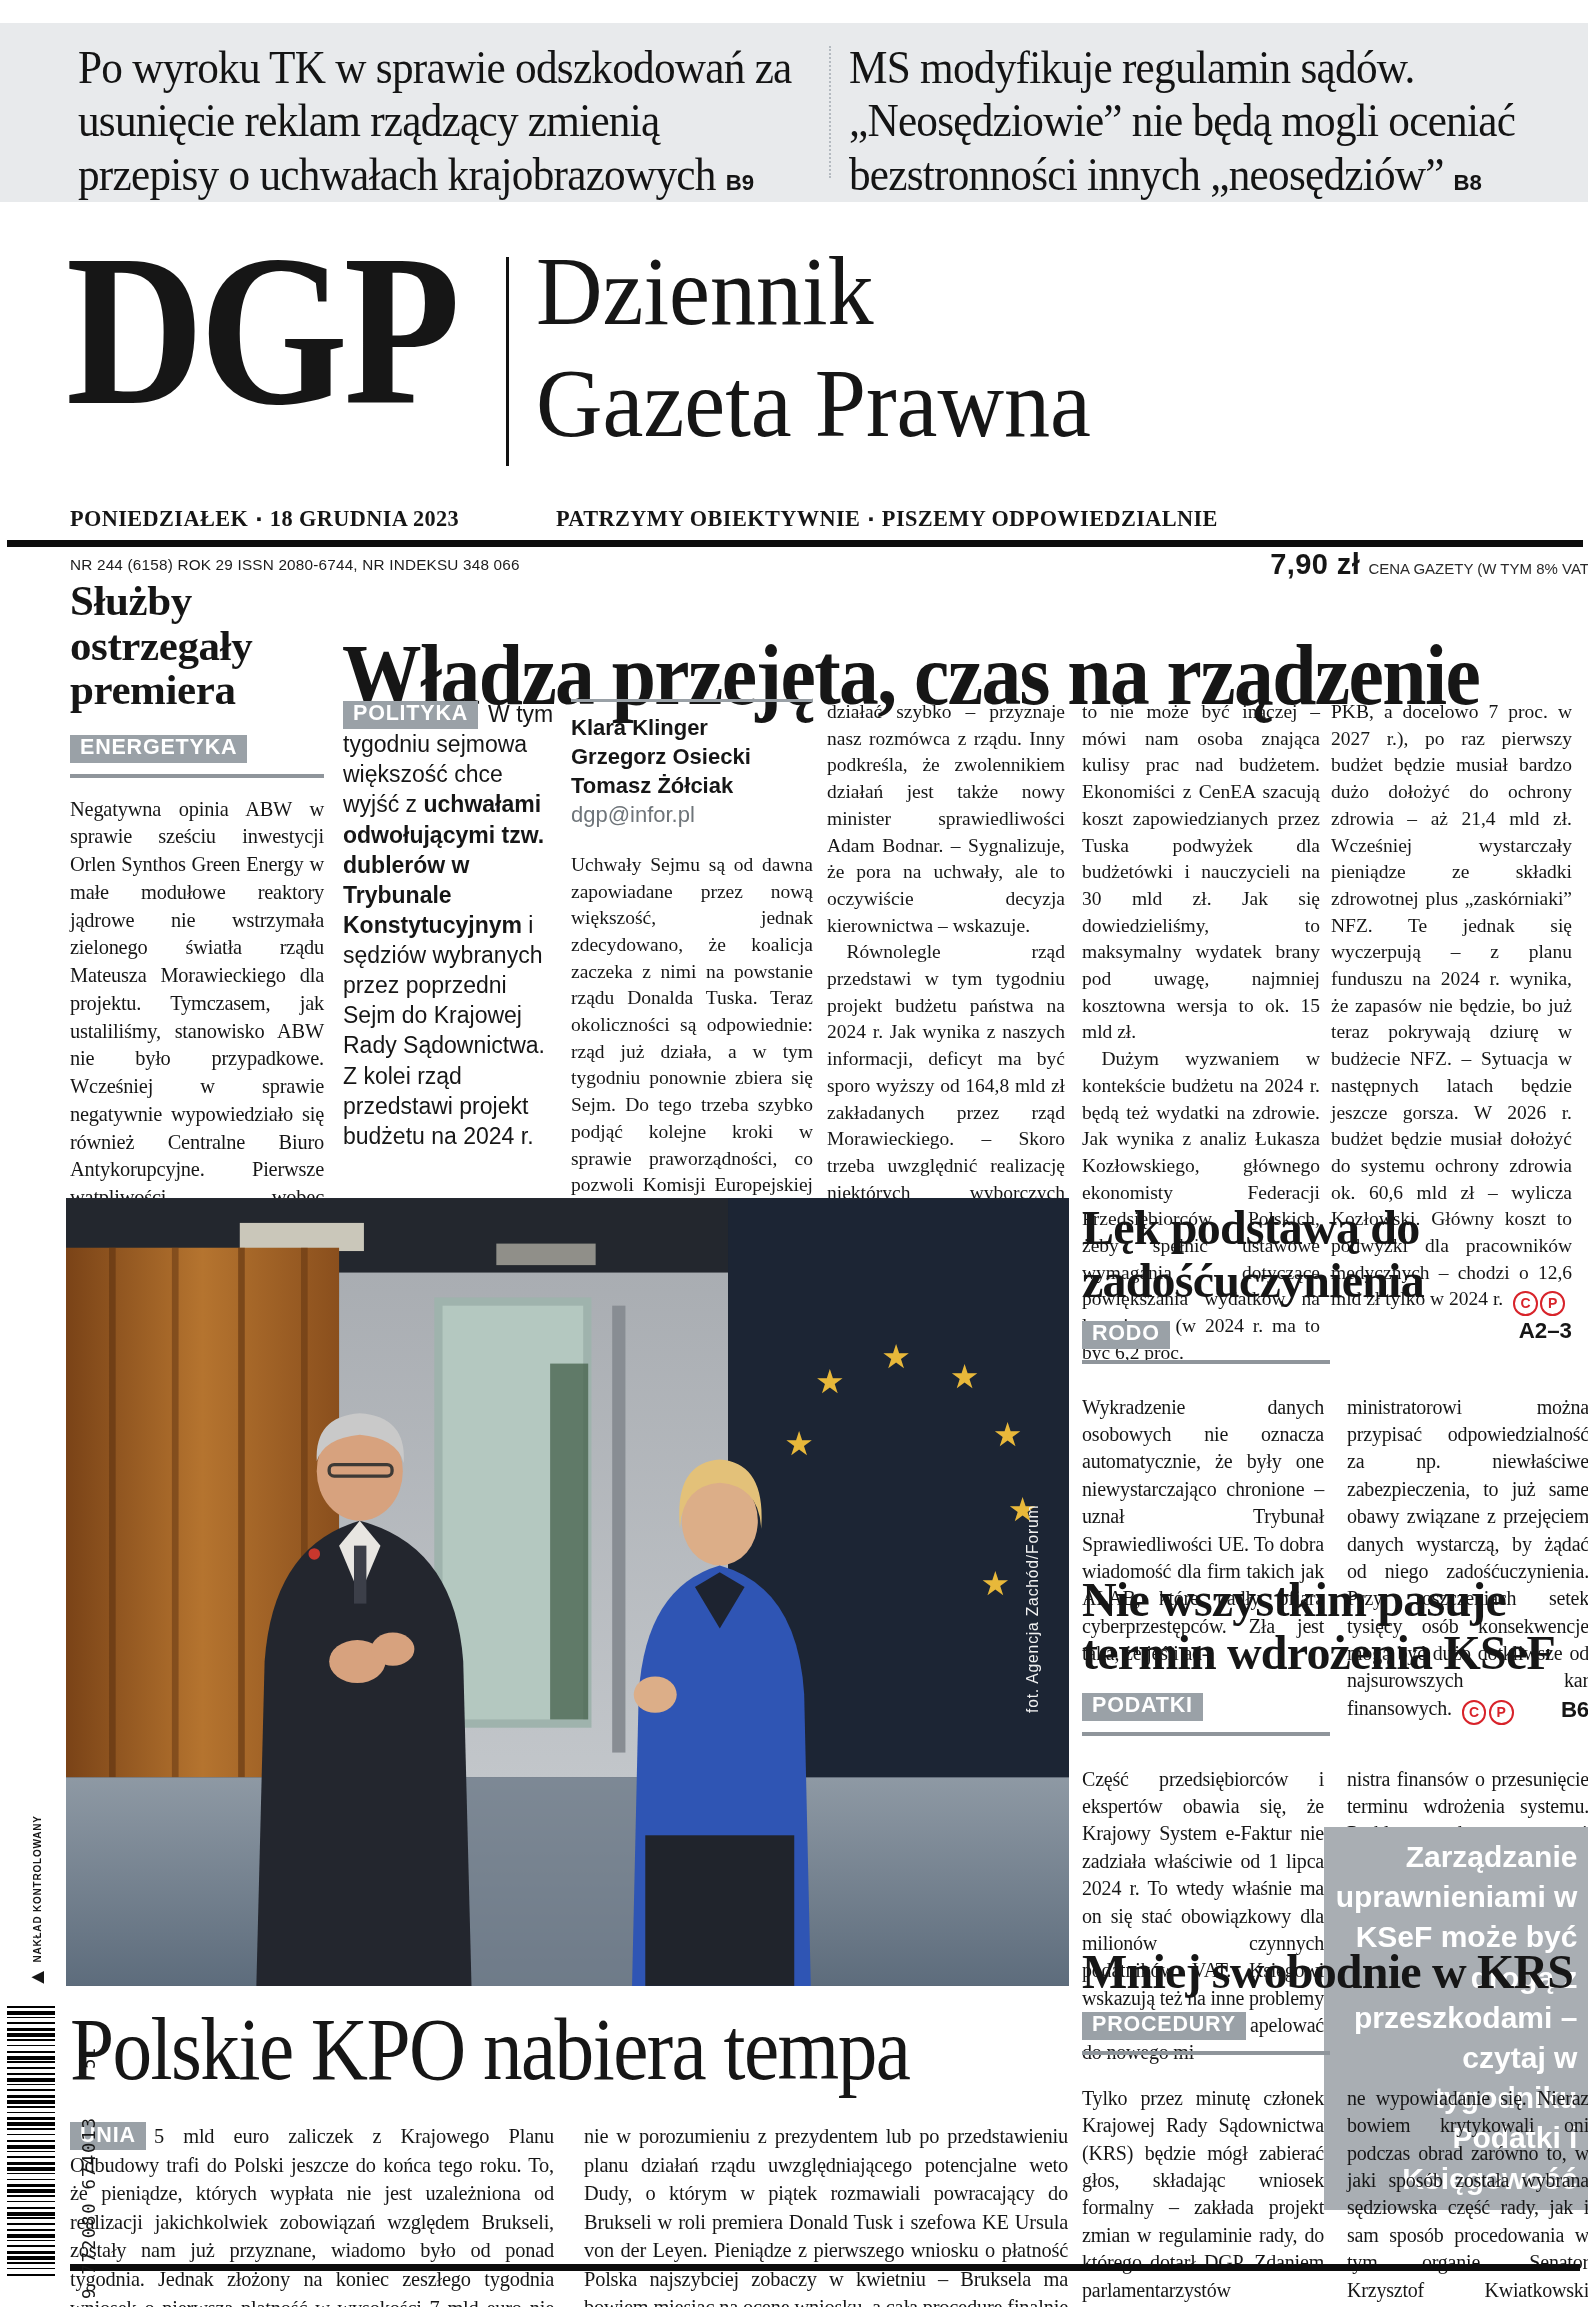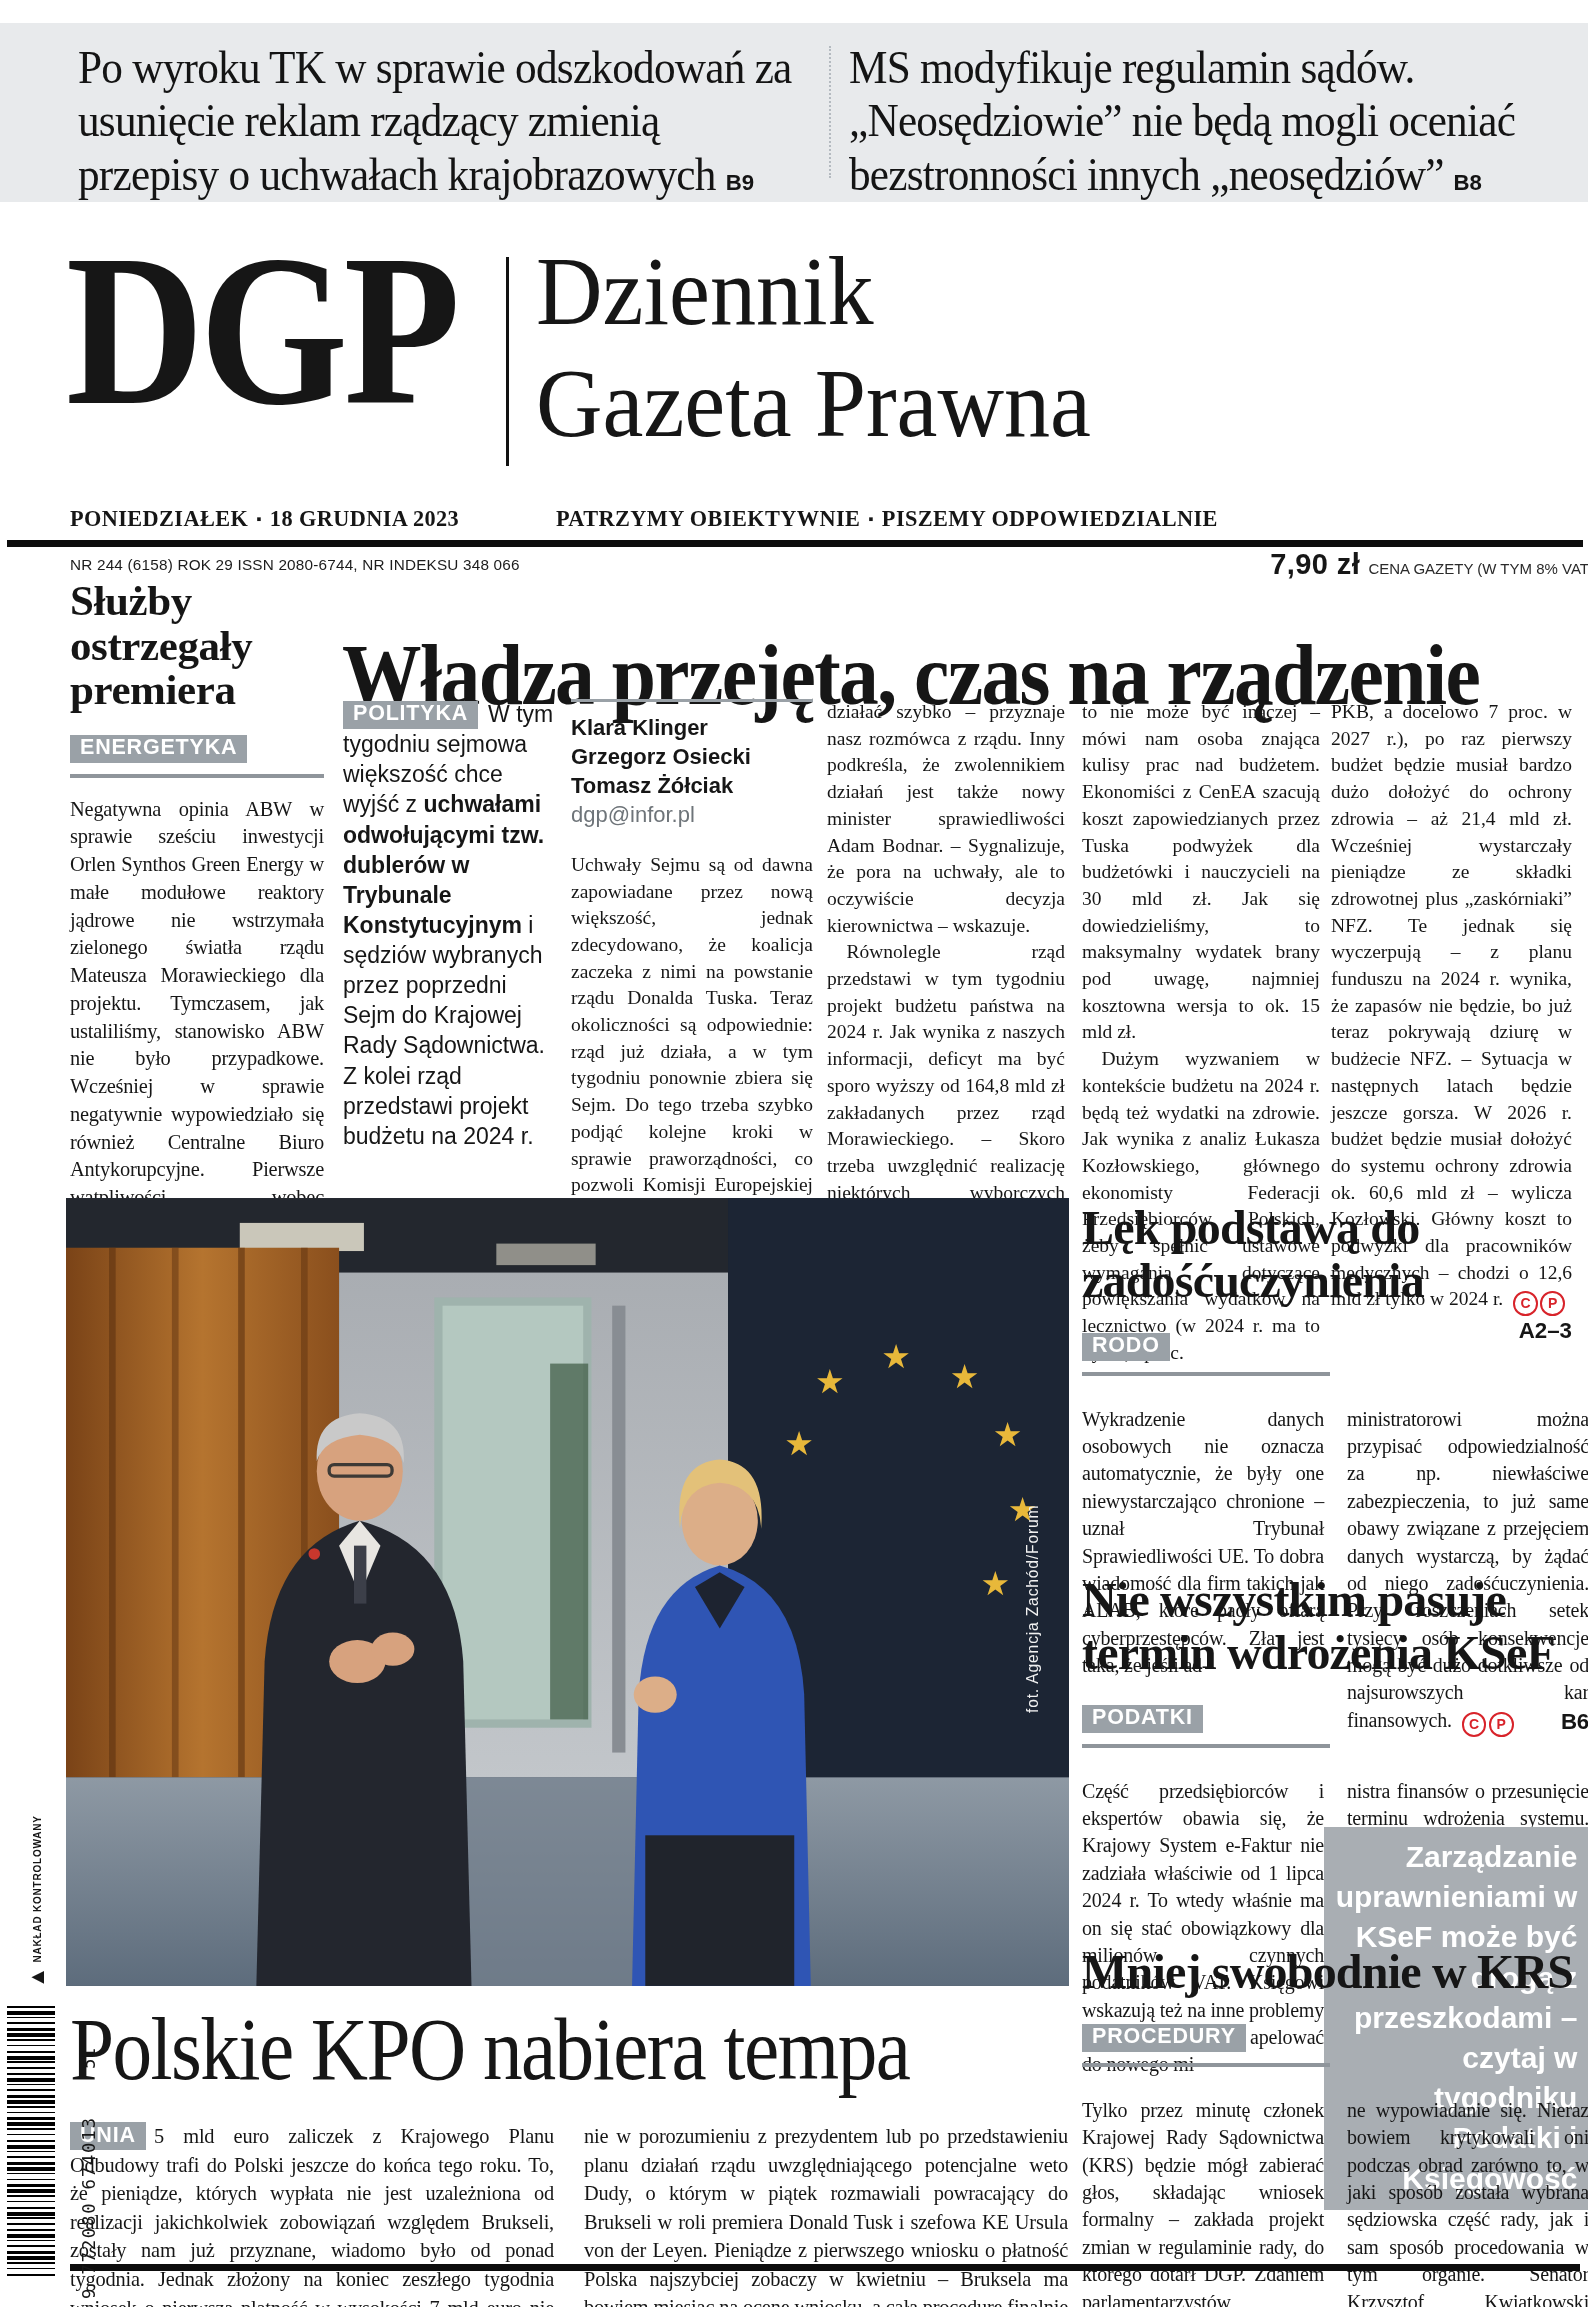--- a/index.html
+++ b/index.html
@@ -59,21 +59,21 @@
         color:#d8232a;font-family:"Liberation Sans",sans-serif;font-size:14px;line-height:20.7px;
         text-align:center;font-weight:bold;margin-right:2.5px;vertical-align:-2.5px;}
   .endref{float:right;font-family:"Liberation Sans",sans-serif;font-weight:bold;font-size:22.3px;}
   
   .photo{position:absolute;left:66px;top:1198px;width:1003px;height:788px;overflow:hidden;}
   .photo-caption{position:absolute;left:1024px;top:1713px;transform:rotate(-90deg);transform-origin:left top;
                  font-family:"Liberation Sans",sans-serif;font-size:15.7px;color:#f2f2f2;letter-spacing:0.8px;white-space:nowrap;}
   
   .sect{position:absolute;left:1082px;width:507px;}
   .sect h2{margin:0;font-size:48px;line-height:1.1;letter-spacing:-0.8px;}
-  .sect .tagwrap{margin-top:25px;width:248px;}
+  .sect .tagwrap{margin-top:13px;width:248px;}
   .twocol{display:flex;gap:23px;margin-top:30px;}
   .twocol .c{width:242px;font-size:20px;line-height:1.37;text-align:justify;letter-spacing:-0.2px;}
   .s1{top:1202px;} .s2{top:1574px;} .s3{top:1946px;}
   .teaserbox{position:absolute;left:1324px;top:1827px;width:265px;background:#a9aeb3;color:#ffffff;
              font-family:"Liberation Sans",sans-serif;font-weight:bold;font-size:30px;line-height:1.34;
              text-align:right;padding:10px 11.6px 11.6px;box-sizing:border-box;}
   
   .bottom{position:absolute;left:70px;top:2006px;width:999px;}
   .bottom h2{margin:0;font-size:88px;line-height:1;letter-spacing:-1.7px;transform:scaleX(.9);
              transform-origin:left top;font-weight:normal;white-space:nowrap;}

